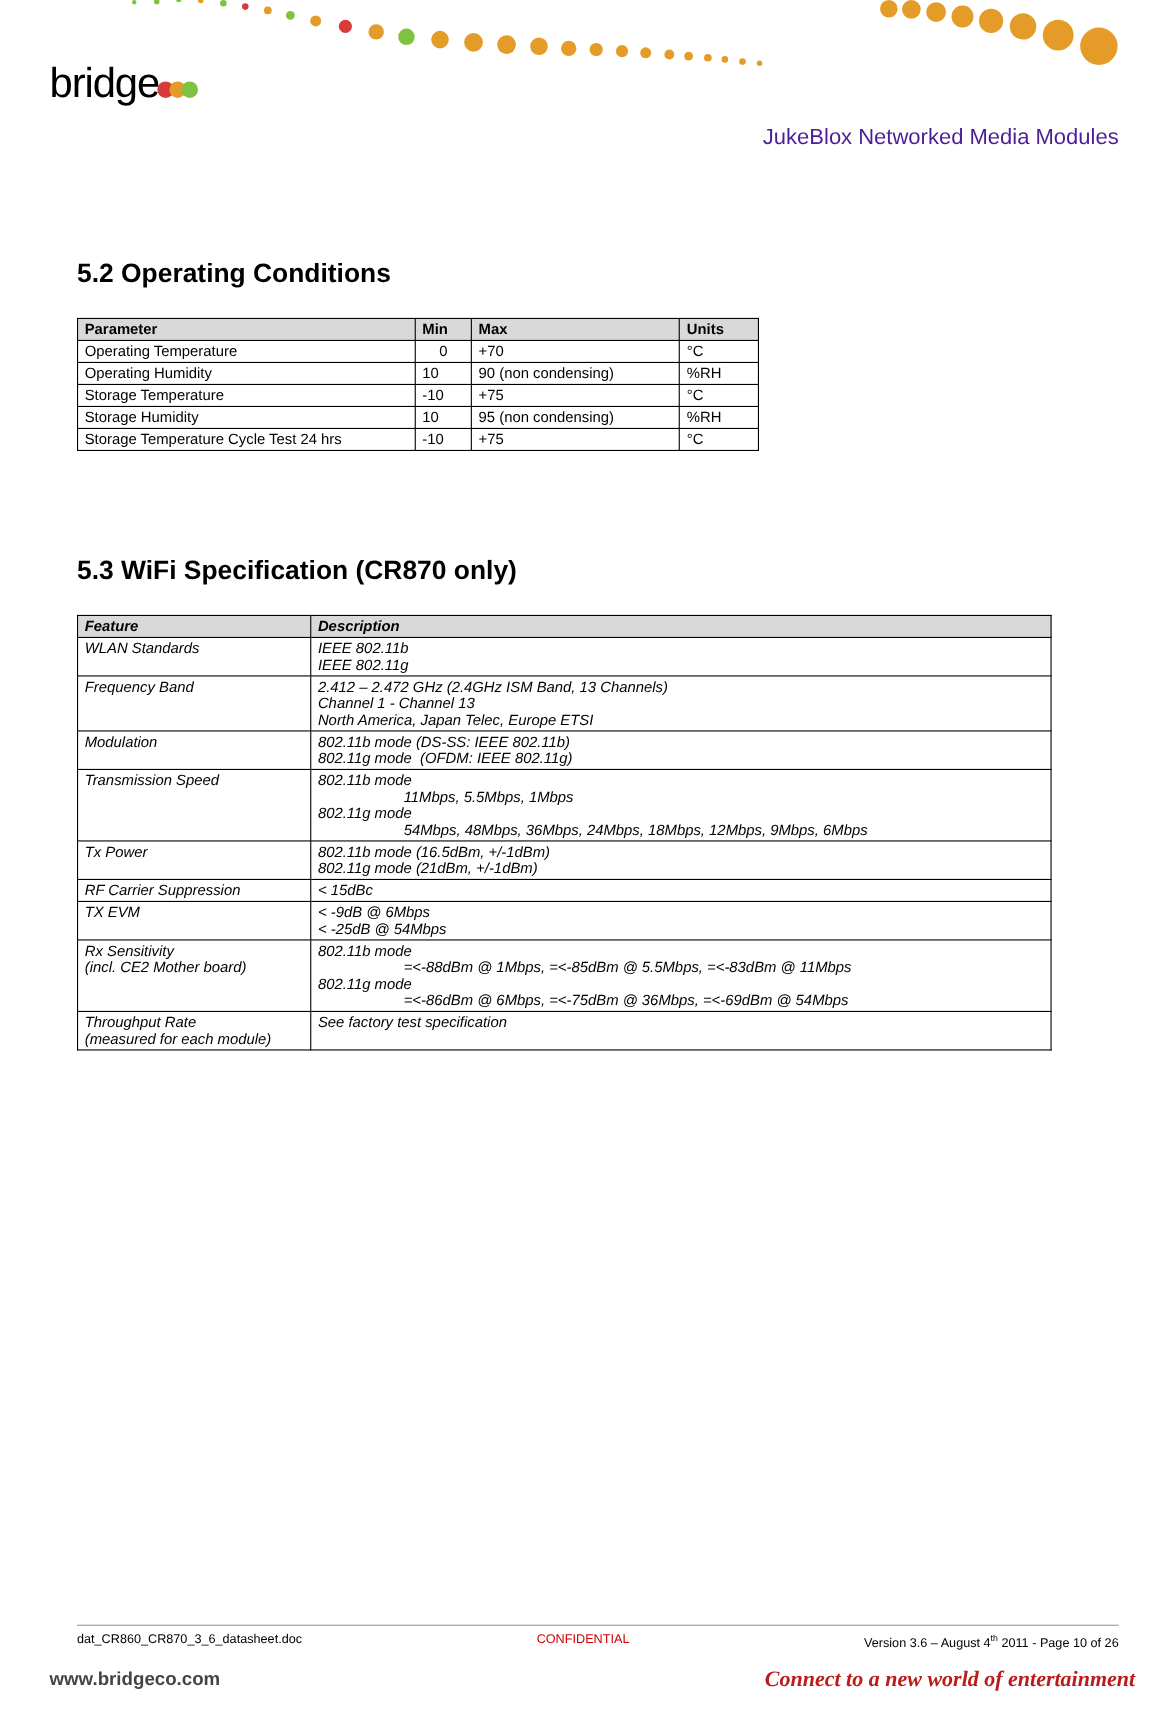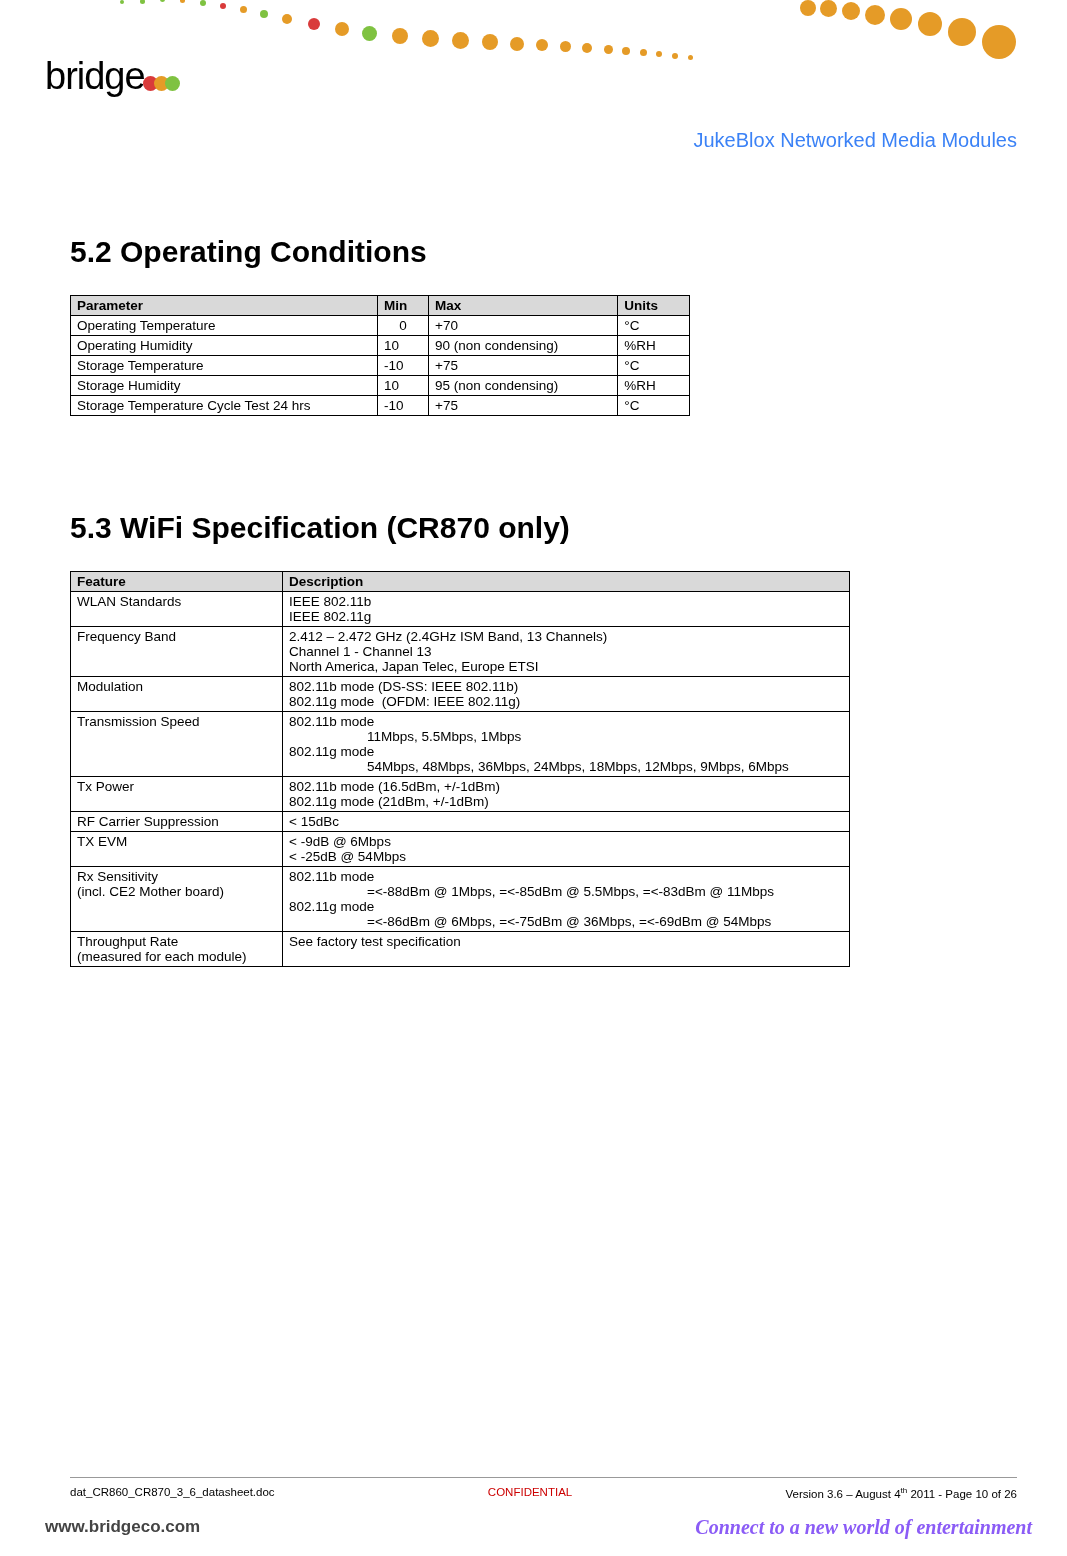--- a/index.html
+++ b/index.html
@@ -47,30 +47,30 @@
     .logo .bridge-circles { display:inline-block; vertical-align: middle; }
     .logo .bc { display:inline-block; width:15px; height:15px; border-radius:50%; margin:0 -2px; }
     .title-block {
       position: absolute;
       top: 112px;
       right: 50px;
       text-align: right;
       font-family: Verdana, sans-serif;
     }
     .title-main { font-size: 25px; color: #333; white-space: nowrap; }
-    .title-sub { font-size: 20px; color: #3b82f6; margin-top: 17px; }
+    .title-sub { font-size: 20px; color: #4c1d95; margin-top: 2px; }
     .content {
       position: absolute;
       top: 235px;
       left: 70px;
       right: 50px;
     }
     h2.section {
       font-family: Verdana, sans-serif;
-      font-size: 30px;
+      font-size: 24px;
       font-weight: bold;
       margin: 0 0 26px 0;
       color: #000;
     }
     table.data {
       border-collapse: collapse;
       font-family: Verdana, sans-serif;
       font-size: 13.5px;
     }
     table.data th {
@@ -84,21 +84,21 @@
       padding: 2px 6px;
       border: 1px solid #000;
       vertical-align: top;
     }
     .t1 { width: 620px; }
     .t1 .c1 { width: 300px; }
     .t1 .c2 { width: 50px; }
     .t1 .c3 { width: 185px; }
     .t1 .c4 { width: 70px; margin-left: 44px; }
     .gap { height: 95px; }
-    .t2 { width: 780px; }
+    .t2 { width: 886px; font-style: italic; }
     .t2 .c1 { width: 212px; }
     .indent { padding-left: 78px; display: block; }
     .footer-line {
       position: absolute;
       bottom: 78px;
       left: 70px;
       right: 50px;
       border-top: 0.5px solid #999;
     }
     .footer {
@@ -117,21 +117,21 @@
       position: absolute;
       bottom: 14px;
       left: 45px;
       right: 35px;
       height: 30px;
       display: flex;
       justify-content: space-between;
       align-items: center;
     }
     .footer-url { font-family: Verdana, sans-serif; font-size: 17px; font-weight: bold; color: #444; }
-    .footer-tag { font-family: 'Comic Sans MS', cursive; font-size: 20px; font-style: italic; font-weight: bold; color: #8b5cf6; }
+    .footer-tag { font-family: 'Comic Sans MS', cursive; font-size: 20px; font-style: italic; font-weight: bold; color: #b91c1c; }
     .center { text-align: center; }
     .pre { white-space: pre-wrap; }
   </style>
 </head>
 <body>
 
 <div class="page">
 
   <div class="header-graphic">
     <div class="dots-arc">

